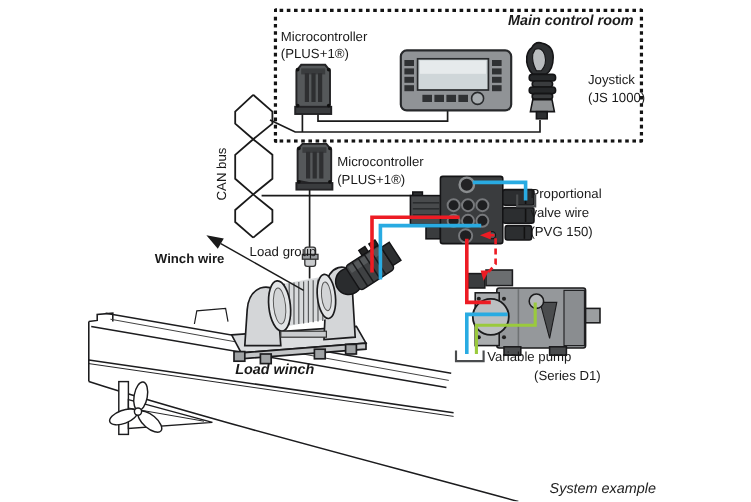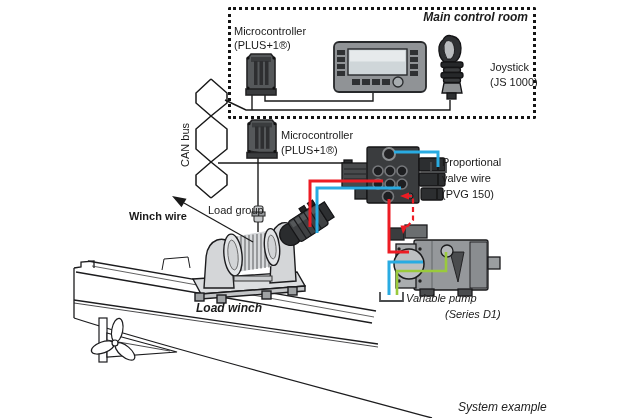--- a/index.html
+++ b/index.html
@@ -259,21 +259,21 @@
   </div>
 
   <div class="lbl rot" style="left:146px;top:138px;width:78px;text-align:center;">CAN bus</div>
 
   <div class="lbl lbl3" style="left:430px;top:154px;margin-left:12px;">
     <div>Proportional</div>
     <div>valve wire</div>
     <div>(PVG 150)</div>
   </div>
 
-  <div class="lbl lbl3" style="left:406px;top:290px;font-style:italic;">
+  <div class="lbl lbl3" style="left:406px;top:290px;">
     <div>Variable pump</div>
     <div style="padding-left:4px;margin-left:35px;">(Series D1)</div>
   </div>
 
   <div class="lbl" style="left:208px;top:203px;">Load group</div>
 
   <div class="lbl" style="left:129px;top:209px;font-weight:bold;">Winch wire</div>
 
   <div class="lbl boldital" style="left:196px;top:301px;">Load winch</div>
 

